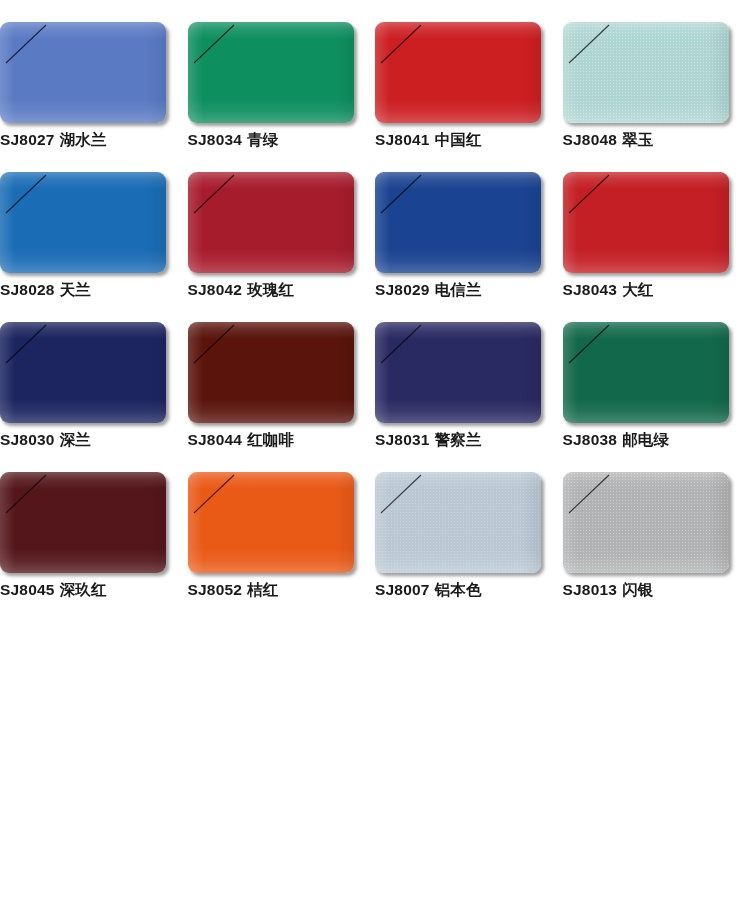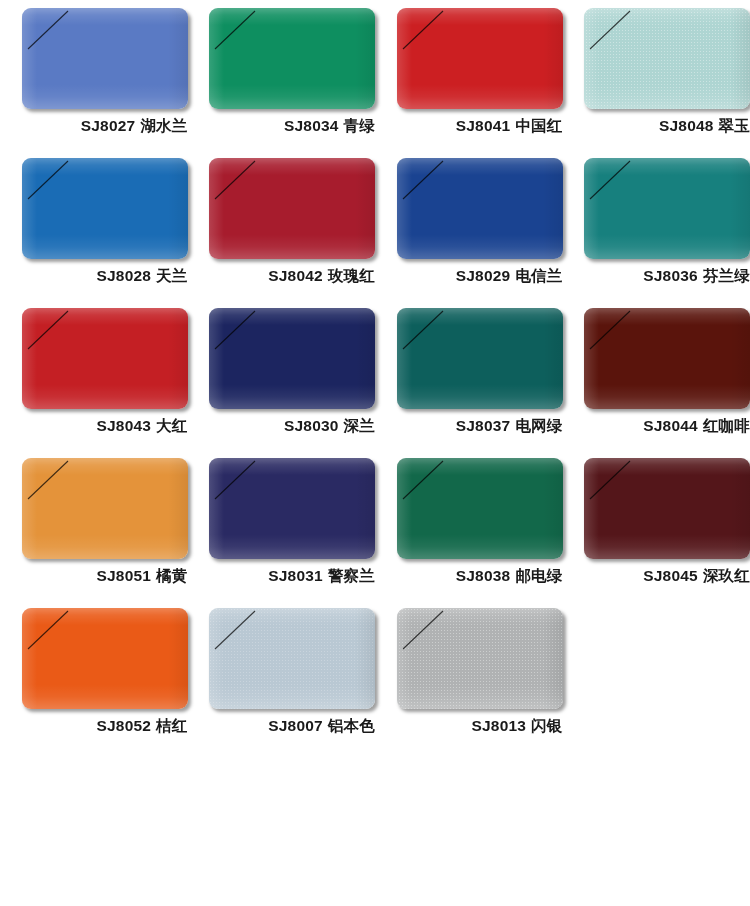--- a/index.html
+++ b/index.html
@@ -19,24 +19,24 @@
     height: 906px;
     display: grid;
     grid-template-columns: repeat(4, 187.5px);
     grid-template-rows: 150px 150px 150px 150px 150px 156px;
     box-sizing: border-box;
   }
   .swatch-cell {
     position: relative;
     display: flex;
     flex-direction: column;
-    align-items: flex-end;
+    align-items: flex-start;
     justify-content: flex-start;
     box-sizing: border-box;
-    padding-top: 8px;
+    padding-top: 22px;
   }
   .chip-wrap {
     position: relative;
     width: 166px;
     height: 101px;
   }
   .chip {
     position: absolute;
     inset: 0;
     border-radius: 9px;
@@ -209,32 +209,20 @@
           <svg class="chip-scribe" viewBox="0 0 166 101" preserveAspectRatio="none">
             <line x1="6" y1="41" x2="46" y2="3"></line>
           </svg>
         </div>
       </div>
       <div class="chip-label"><span class="code">SJ8029</span><span class="name">电信兰</span></div>
     </div>
     <div class="swatch-cell">
       <div class="chip-wrap">
         <div class="chip">
-          <div class="chip-base" style="background: rgb(23, 128, 126);"></div>
-          <div class="chip-gloss"></div>
-          <svg class="chip-scribe" viewBox="0 0 166 101" preserveAspectRatio="none">
-            <line x1="6" y1="41" x2="46" y2="3"></line>
-          </svg>
-        </div>
-      </div>
-      <div class="chip-label"><span class="code">SJ8036</span><span class="name">芬兰绿</span></div>
-    </div>
-    <div class="swatch-cell">
-      <div class="chip-wrap">
-        <div class="chip">
           <div class="chip-base" style="background: rgb(196, 31, 36);"></div>
           <div class="chip-gloss"></div>
           <svg class="chip-scribe" viewBox="0 0 166 101" preserveAspectRatio="none">
             <line x1="6" y1="41" x2="46" y2="3"></line>
           </svg>
         </div>
       </div>
       <div class="chip-label"><span class="code">SJ8043</span><span class="name">大红</span></div>
     </div>
     <div class="swatch-cell">
@@ -245,52 +233,28 @@
           <svg class="chip-scribe" viewBox="0 0 166 101" preserveAspectRatio="none">
             <line x1="6" y1="41" x2="46" y2="3"></line>
           </svg>
         </div>
       </div>
       <div class="chip-label"><span class="code">SJ8030</span><span class="name">深兰</span></div>
     </div>
     <div class="swatch-cell">
       <div class="chip-wrap">
         <div class="chip">
-          <div class="chip-base" style="background: rgb(13, 95, 92);"></div>
-          <div class="chip-gloss"></div>
-          <svg class="chip-scribe" viewBox="0 0 166 101" preserveAspectRatio="none">
-            <line x1="6" y1="41" x2="46" y2="3"></line>
-          </svg>
-        </div>
-      </div>
-      <div class="chip-label"><span class="code">SJ8037</span><span class="name">电网绿</span></div>
-    </div>
-    <div class="swatch-cell">
-      <div class="chip-wrap">
-        <div class="chip">
           <div class="chip-base" style="background: rgb(90, 20, 12);"></div>
           <div class="chip-gloss"></div>
           <svg class="chip-scribe" viewBox="0 0 166 101" preserveAspectRatio="none">
             <line x1="6" y1="41" x2="46" y2="3"></line>
           </svg>
         </div>
       </div>
       <div class="chip-label"><span class="code">SJ8044</span><span class="name">红咖啡</span></div>
-    </div>
-    <div class="swatch-cell">
-      <div class="chip-wrap">
-        <div class="chip">
-          <div class="chip-base" style="background: rgb(228, 147, 58);"></div>
-          <div class="chip-gloss"></div>
-          <svg class="chip-scribe" viewBox="0 0 166 101" preserveAspectRatio="none">
-            <line x1="6" y1="41" x2="46" y2="3"></line>
-          </svg>
-        </div>
-      </div>
-      <div class="chip-label"><span class="code">SJ8051</span><span class="name">橘黄</span></div>
     </div>
     <div class="swatch-cell">
       <div class="chip-wrap">
         <div class="chip">
           <div class="chip-base" style="background: rgb(42, 42, 99);"></div>
           <div class="chip-gloss"></div>
           <svg class="chip-scribe" viewBox="0 0 166 101" preserveAspectRatio="none">
             <line x1="6" y1="41" x2="46" y2="3"></line>
           </svg>
         </div>

